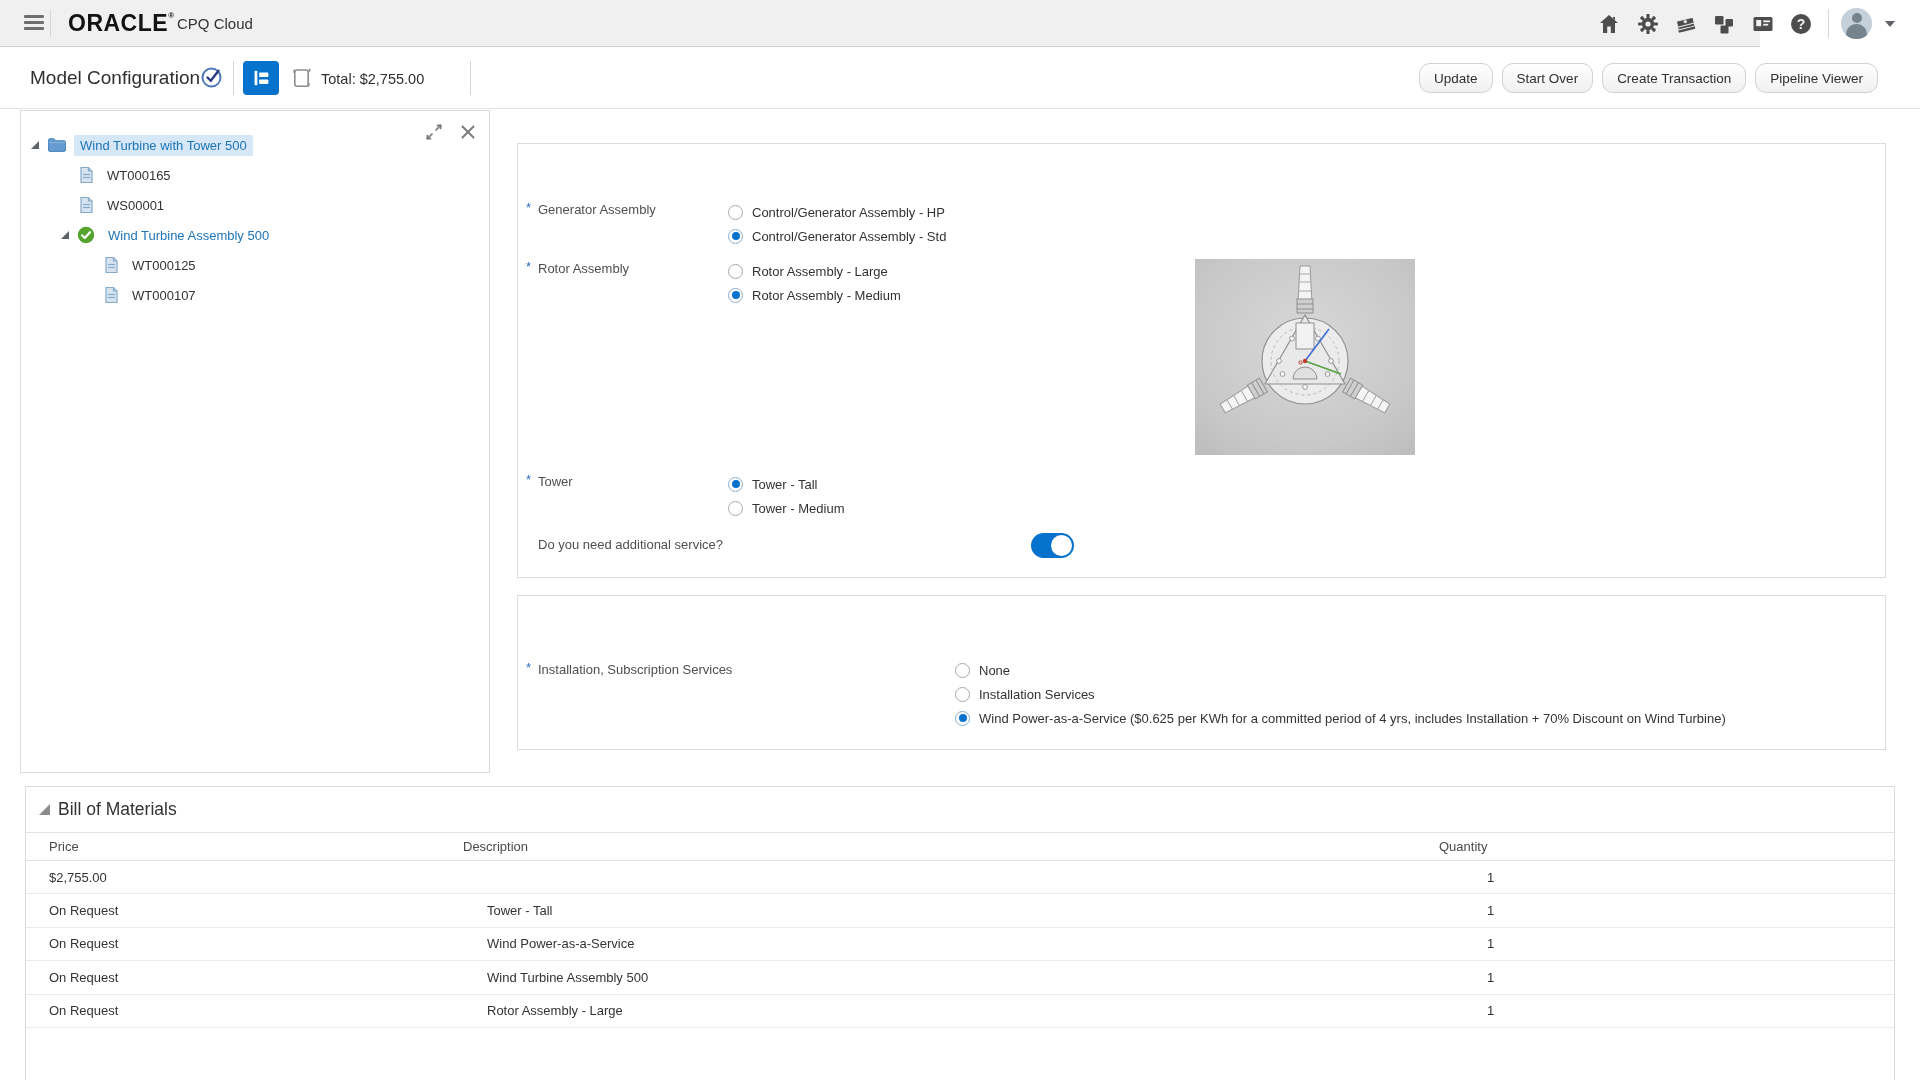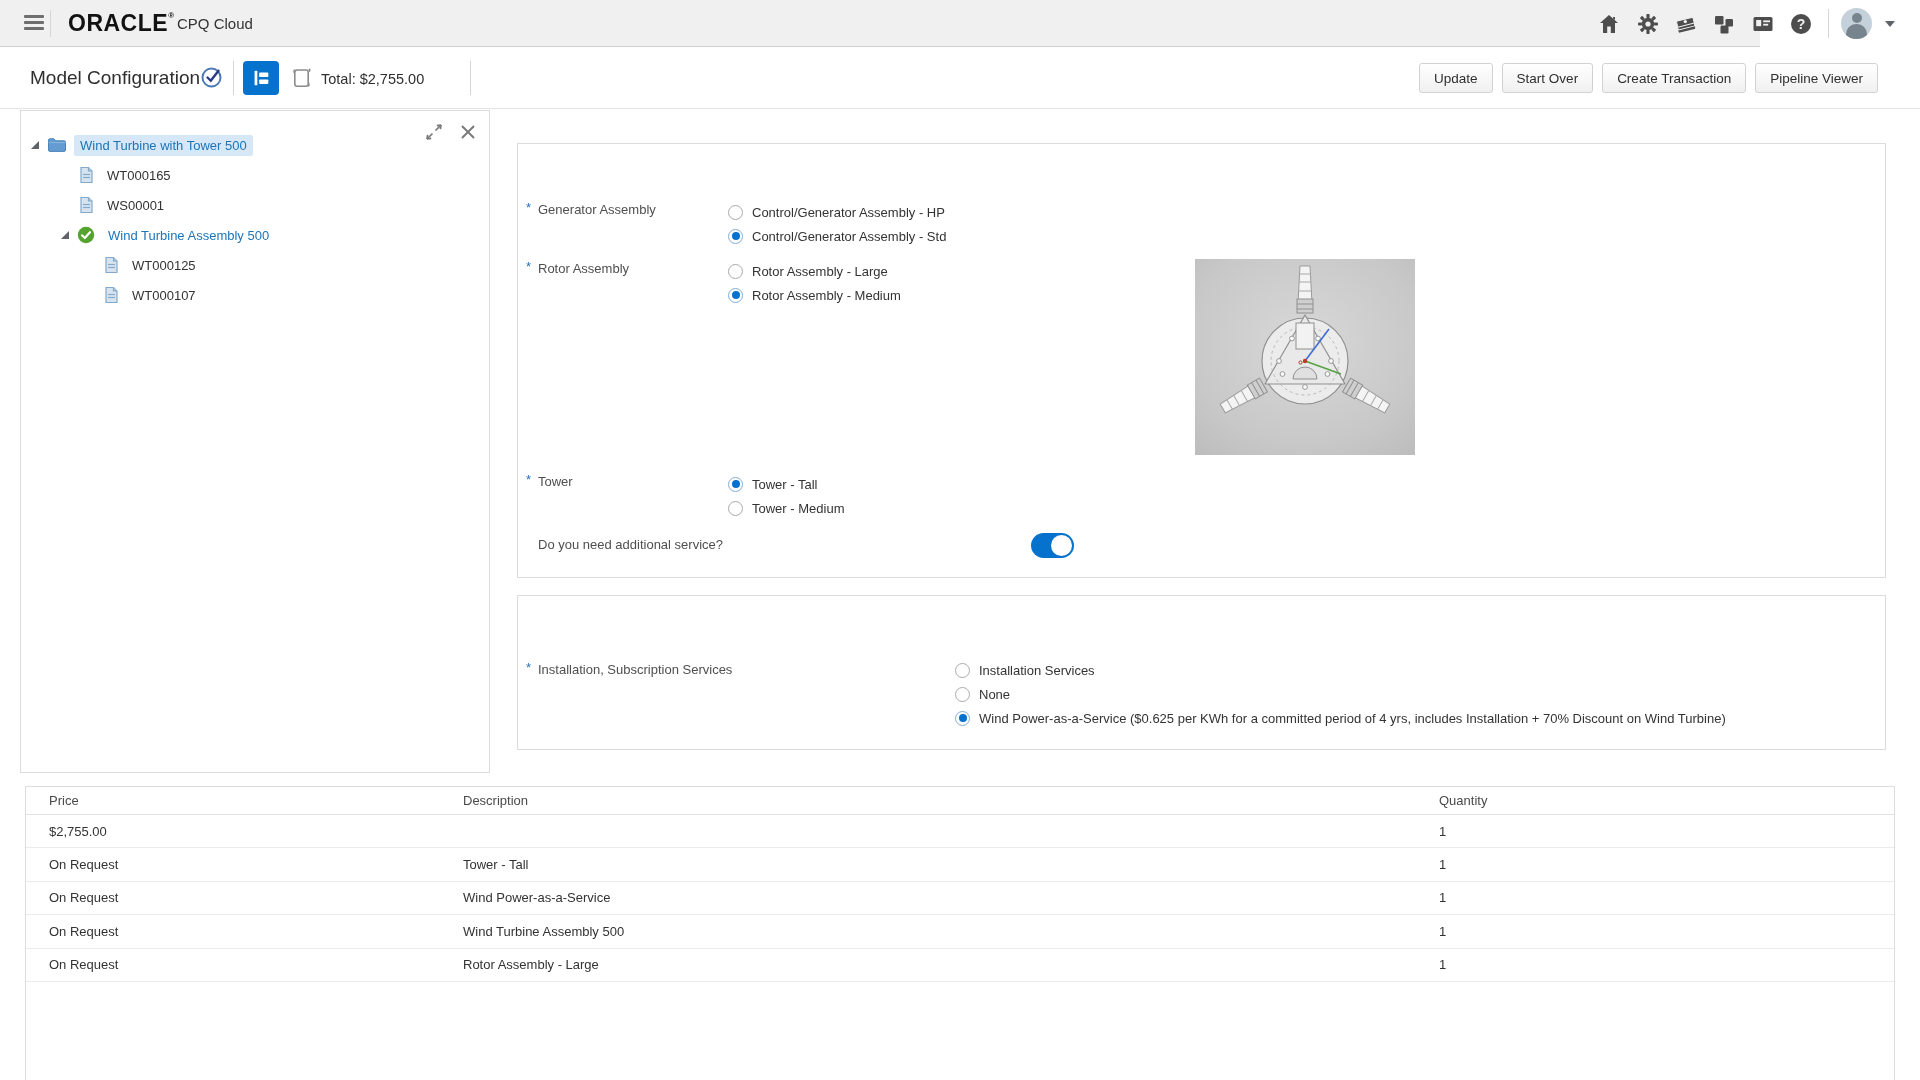--- a/index.html
+++ b/index.html
@@ -35,21 +35,21 @@
   .page-title { position:absolute; left:30px; top:19px; font-size:19px; font-weight:normal; color:#2f2f2f; }
   .chk-icon { position:absolute; left:200px; top:17px; width:24px; height:24px; }
   .tb-div1 { left:233px; top:13px; height:34px; }
   .tree-btn { position:absolute; left:243px; top:13px; width:36px; height:34px; background:#0572ce;
     border:none; border-radius:4px; cursor:pointer; }
   .scroll-icon { position:absolute; left:292px; top:18px; width:20px; height:24px; }
   .total { position:absolute; left:321px; top:23px; font-size:14.5px; color:#2f2f2f; }
   .tb-div2 { left:470px; top:13px; height:34px; }
   .tb-buttons { position:absolute; right:42px; top:15px; display:flex; gap:9px; }
   .btn { height:30px; padding:0 14px; background:linear-gradient(#ffffff,#f0f0f0);
-    border:1px solid #d2d2d2; border-radius:3px; font-size:13.5px; color:#2f2f2f;
+    border:1px solid #d2d2d2; border-radius:11px; font-size:13.5px; color:#2f2f2f;
     font-family:"Liberation Sans", sans-serif; cursor:pointer; white-space:nowrap; }
 
   
   .tree-panel { position:absolute; left:20px; top:110px; width:470px; height:663px;
     border:1px solid #dcdcdc; background:#fff; }
   .tree-tools { position:absolute; right:12px; top:12px; display:flex; gap:16px; }
   .tool-btn { width:18px; height:18px; background:none; border:none; padding:0; cursor:pointer; }
   .tree { list-style:none; position:absolute; left:0; top:19px; width:100%; }
   .tree-row { height:30px; display:flex; align-items:center; cursor:pointer; }
   .expander { width:8px; height:8px; background:#5f6368; clip-path:polygon(100% 0,100% 100%,0 100%);
@@ -90,21 +90,21 @@
   .bom-toolbar { height:42px; display:flex; align-items:center; padding-left:23px; }
   .view-btn { display:flex; align-items:center; gap:7px; background:none; border:none;
     font-size:13.5px; color:#2f2f2f; font-family:"Liberation Sans", sans-serif; cursor:pointer; }
   .view-caret { width:0; height:0; border-left:4.5px solid transparent; border-right:4.5px solid transparent;
     border-top:5.5px solid #8a8f94; }
   .bom-tb-div { width:1px; height:24px; background:#dcdcdc; margin:0 22px; }
   .filter-btn { background:none; border:none; cursor:pointer; padding:0; }
   .bom-grid-header, .bom-row { display:grid; grid-template-columns:414px 976px 1fr;
     padding-left:23px; align-items:center; }
   .bom-grid-header { height:28px; color:#4a4a4a; border-bottom:1px solid #e2e2e2; }
-  .bom-row { height:33.4px; border-bottom:1px solid #ebebeb; color:#333; }
+  .bom-row { height:33.4px; border-bottom:1px solid #ebebeb; color:#333;gap:24px; }
 </style>
 </head>
 <body>
 
 <header class="appbar">
   <button class="hamburger">
       <span></span>
       <span></span>
       <span></span>
     </button>
@@ -408,34 +408,38 @@
 </section>
 
 <section class="box box2">
   <div class="field-label" style="top:66px">
     <span class="req">*</span>
     <span>Installation, Subscription Services</span>
   </div>
   <div class="opts" id="inst-opts" style="left:437px; top:62px; width:900px">
       <div class="opt">
         <span class="radio"></span>
-        <span class="opt-text">Installation Services</span>
+        <span class="opt-text">None</span>
       </div>
       <div class="opt">
         <span class="radio"></span>
-        <span class="opt-text">None</span>
+        <span class="opt-text">Installation Services</span>
       </div>
       <div class="opt">
         <span class="radio sel"></span>
         <span class="opt-text">Wind Power-as-a-Service ($0.625 per KWh for a committed period of 4 yrs, includes Installation + 70% Discount on Wind Turbine)</span>
       </div>
     </div>
 </section>
 
 <section class="bom">
+  <div class="bom-head">
+    <i class="tri"></i>
+    <h2 class="sec-title">Bill of Materials</h2>
+  </div>
   <div class="bom-grid-header" id="bom-header">
       <span>Price</span>
       <span>Description</span>
       <span>Quantity</span>
     </div>
   <div id="bom-rows">
       <div class="bom-row">
         <span>$2,755.00</span>
         <span></span>
         <span>1</span>

